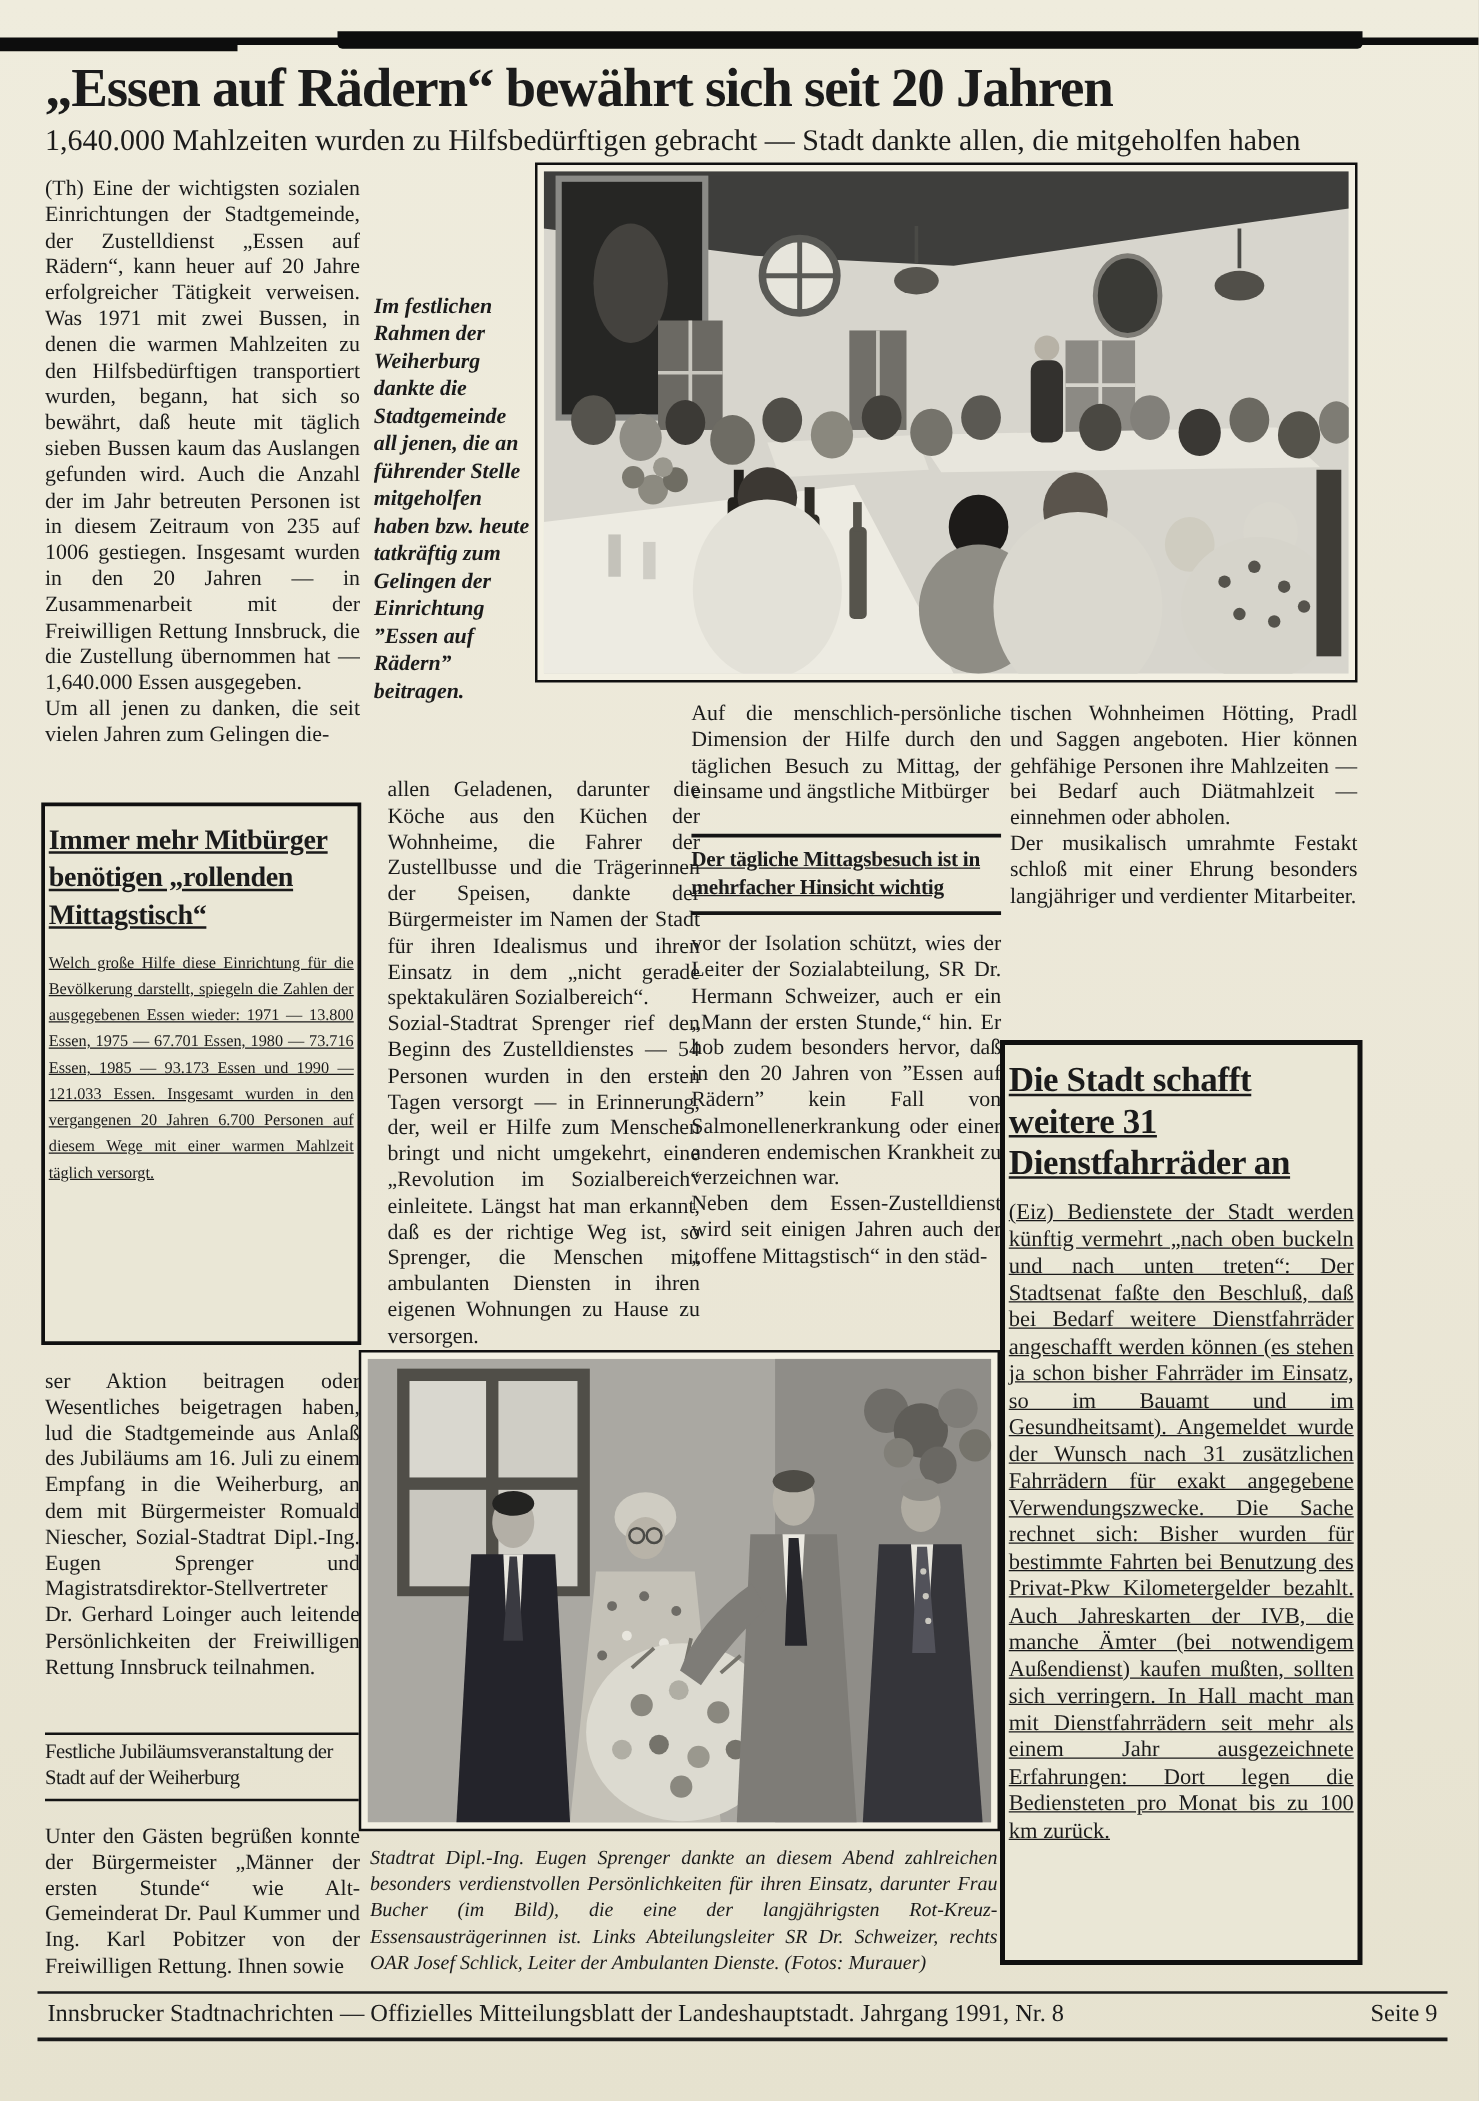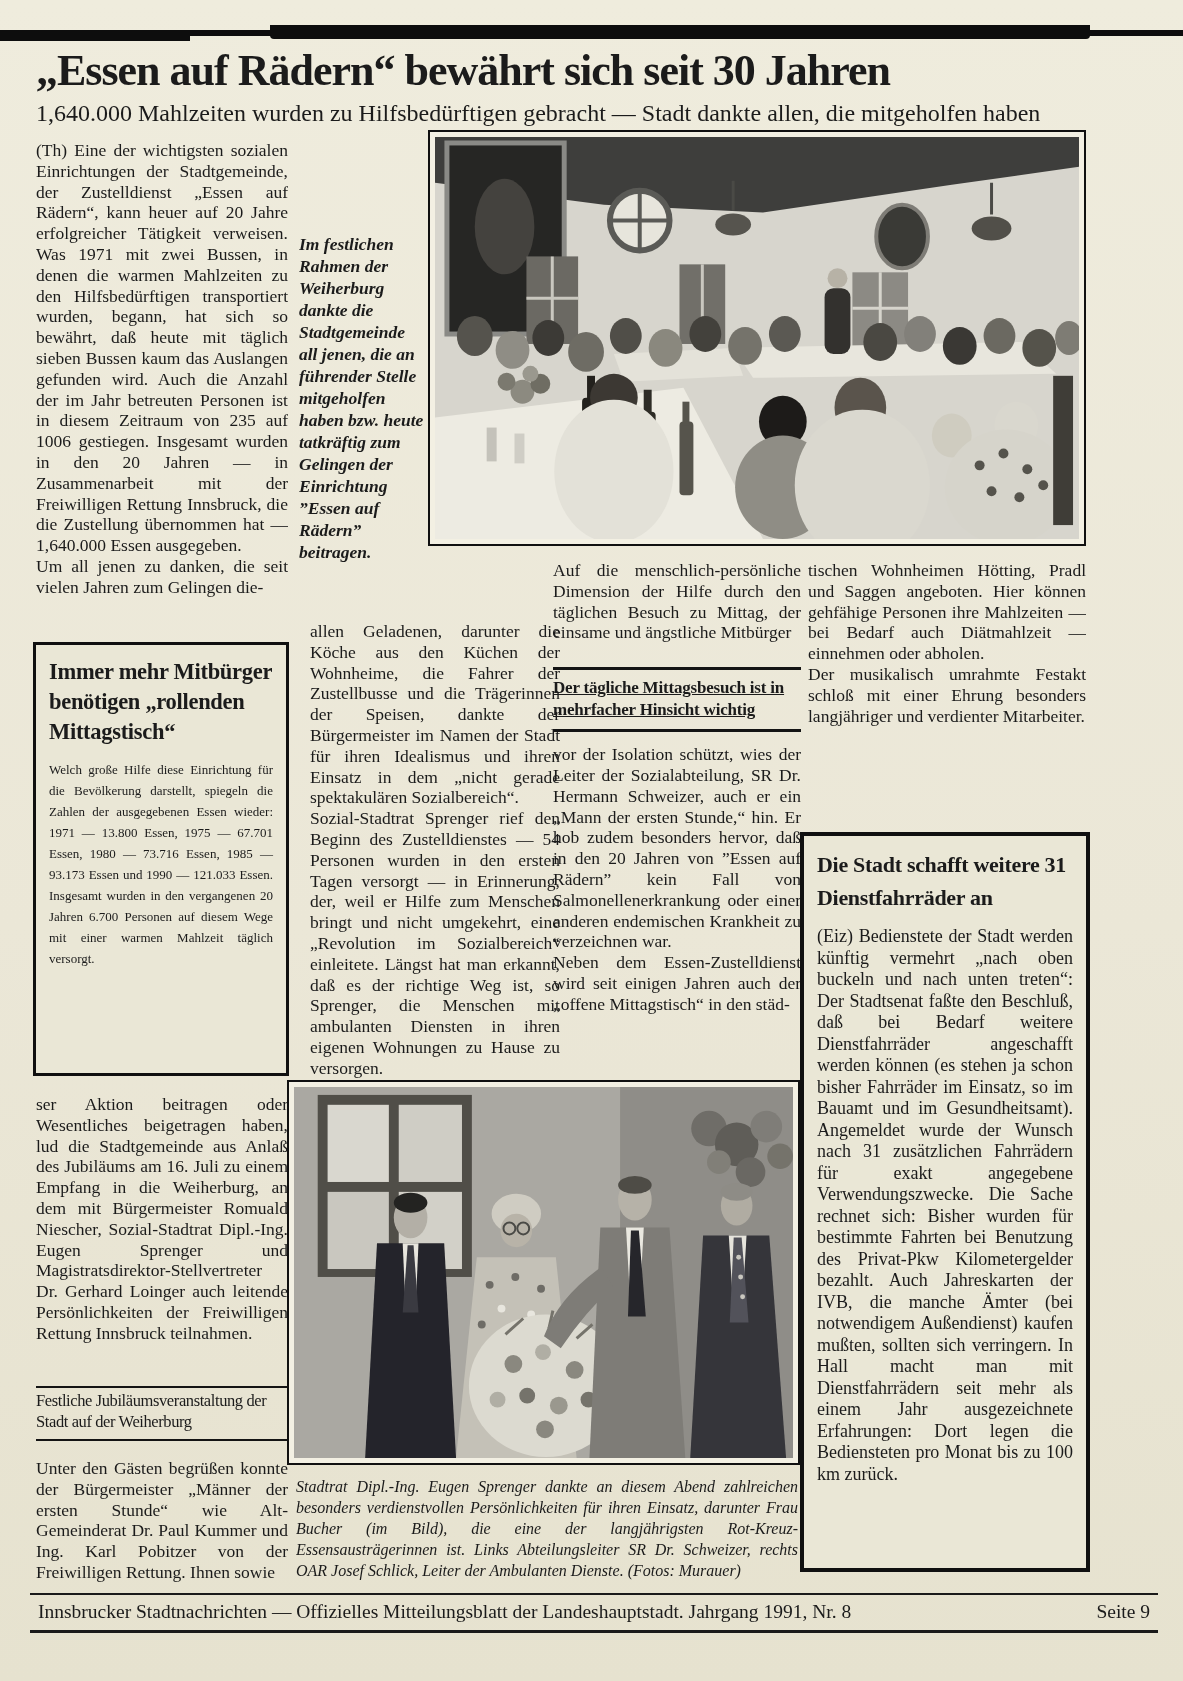--- a/index.html
+++ b/index.html
@@ -29,27 +29,28 @@
   .photo-frame{
     border:2px solid #101010;background:#f3f0e3;padding:5px;box-sizing:border-box;
   }
   .photo-frame svg{display:block;width:100%;height:100%;}
   .caption-side{
     font-style:italic;font-weight:bold;
     font-size:17.5px;line-height:22px;
   }
   .sidebox{
     box-sizing:border-box;background:#eae7d6;border:3px solid #101010;
-    padding:12px 13px;
+    padding:12px 3px;
+    text-decoration:underline;
   }
   .sidebox .box-title{
     font-weight:bold;margin:0 0 12px 0;
   }
   .box1-title{font-size:22.5px;line-height:30px;letter-spacing:-0.3px;}
-  .box2-title{font-size:22px;line-height:33px;letter-spacing:-0.3px;}
+  .box2-title{font-size:28px;line-height:33px;letter-spacing:-0.3px;}
   .box-body{font-size:13px;line-height:21px;text-align:justify;margin:0;}
   .box2 .box-body{font-size:18px;line-height:21.5px;}
   .rule-subhead{
     font-weight:normal;border-top:2px solid #141414;border-bottom:2px solid #141414;
     padding:2px 0 7px 0;
   }
   .col1-subhead{font-size:16.5px;line-height:21px;letter-spacing:-0.4px;}
   .col3-subhead{
     font-size:17px;line-height:22px;letter-spacing:-0.2px;
     border-top:3px solid #141414;border-bottom:3px solid #141414;
@@ -70,21 +71,21 @@
 </style>
 </head>
 <body>
 
 <div class="page">
 
   <div class="abs torn" style="left:0;top:30px;width:1183px;height:6px;"></div>
   <div class="abs torn" style="left:270px;top:25px;width:820px;height:14px;border-radius:0 0 4px 4px;"></div>
   <div class="abs torn" style="left:0;top:32px;width:190px;height:9px;"></div>
 
-  <h1 class="abs headline" style="margin:0;">„Essen auf Rädern“ bewährt sich seit 30 Jahren</h1>
+  <h1 class="abs headline" style="margin:0;">„Essen auf Rädern“ bewährt sich seit 20 Jahren</h1>
   <div class="abs subheadline">1,640.000 Mahlzeiten wurden zu Hilfsbedürftigen gebracht — Stadt dankte allen, die mitgeholfen haben</div>
 
   <div class="abs photo-frame" style="left:428px;top:130px;width:658px;height:416px;">
     <svg viewBox="0 0 648 404" preserveAspectRatio="none">
       <rect width="648" height="404" fill="#d7d5cd"></rect>
 
       <path d="M0,0 H648 V30 L520,48 L330,76 L170,68 L0,46 Z" fill="#3e3e3c"></path>
 
       <rect x="12" y="6" width="118" height="192" fill="#262624" stroke="#8a8a86" stroke-width="5"></rect>
       <ellipse cx="70" cy="90" rx="30" ry="48" fill="#44423e"></ellipse>

